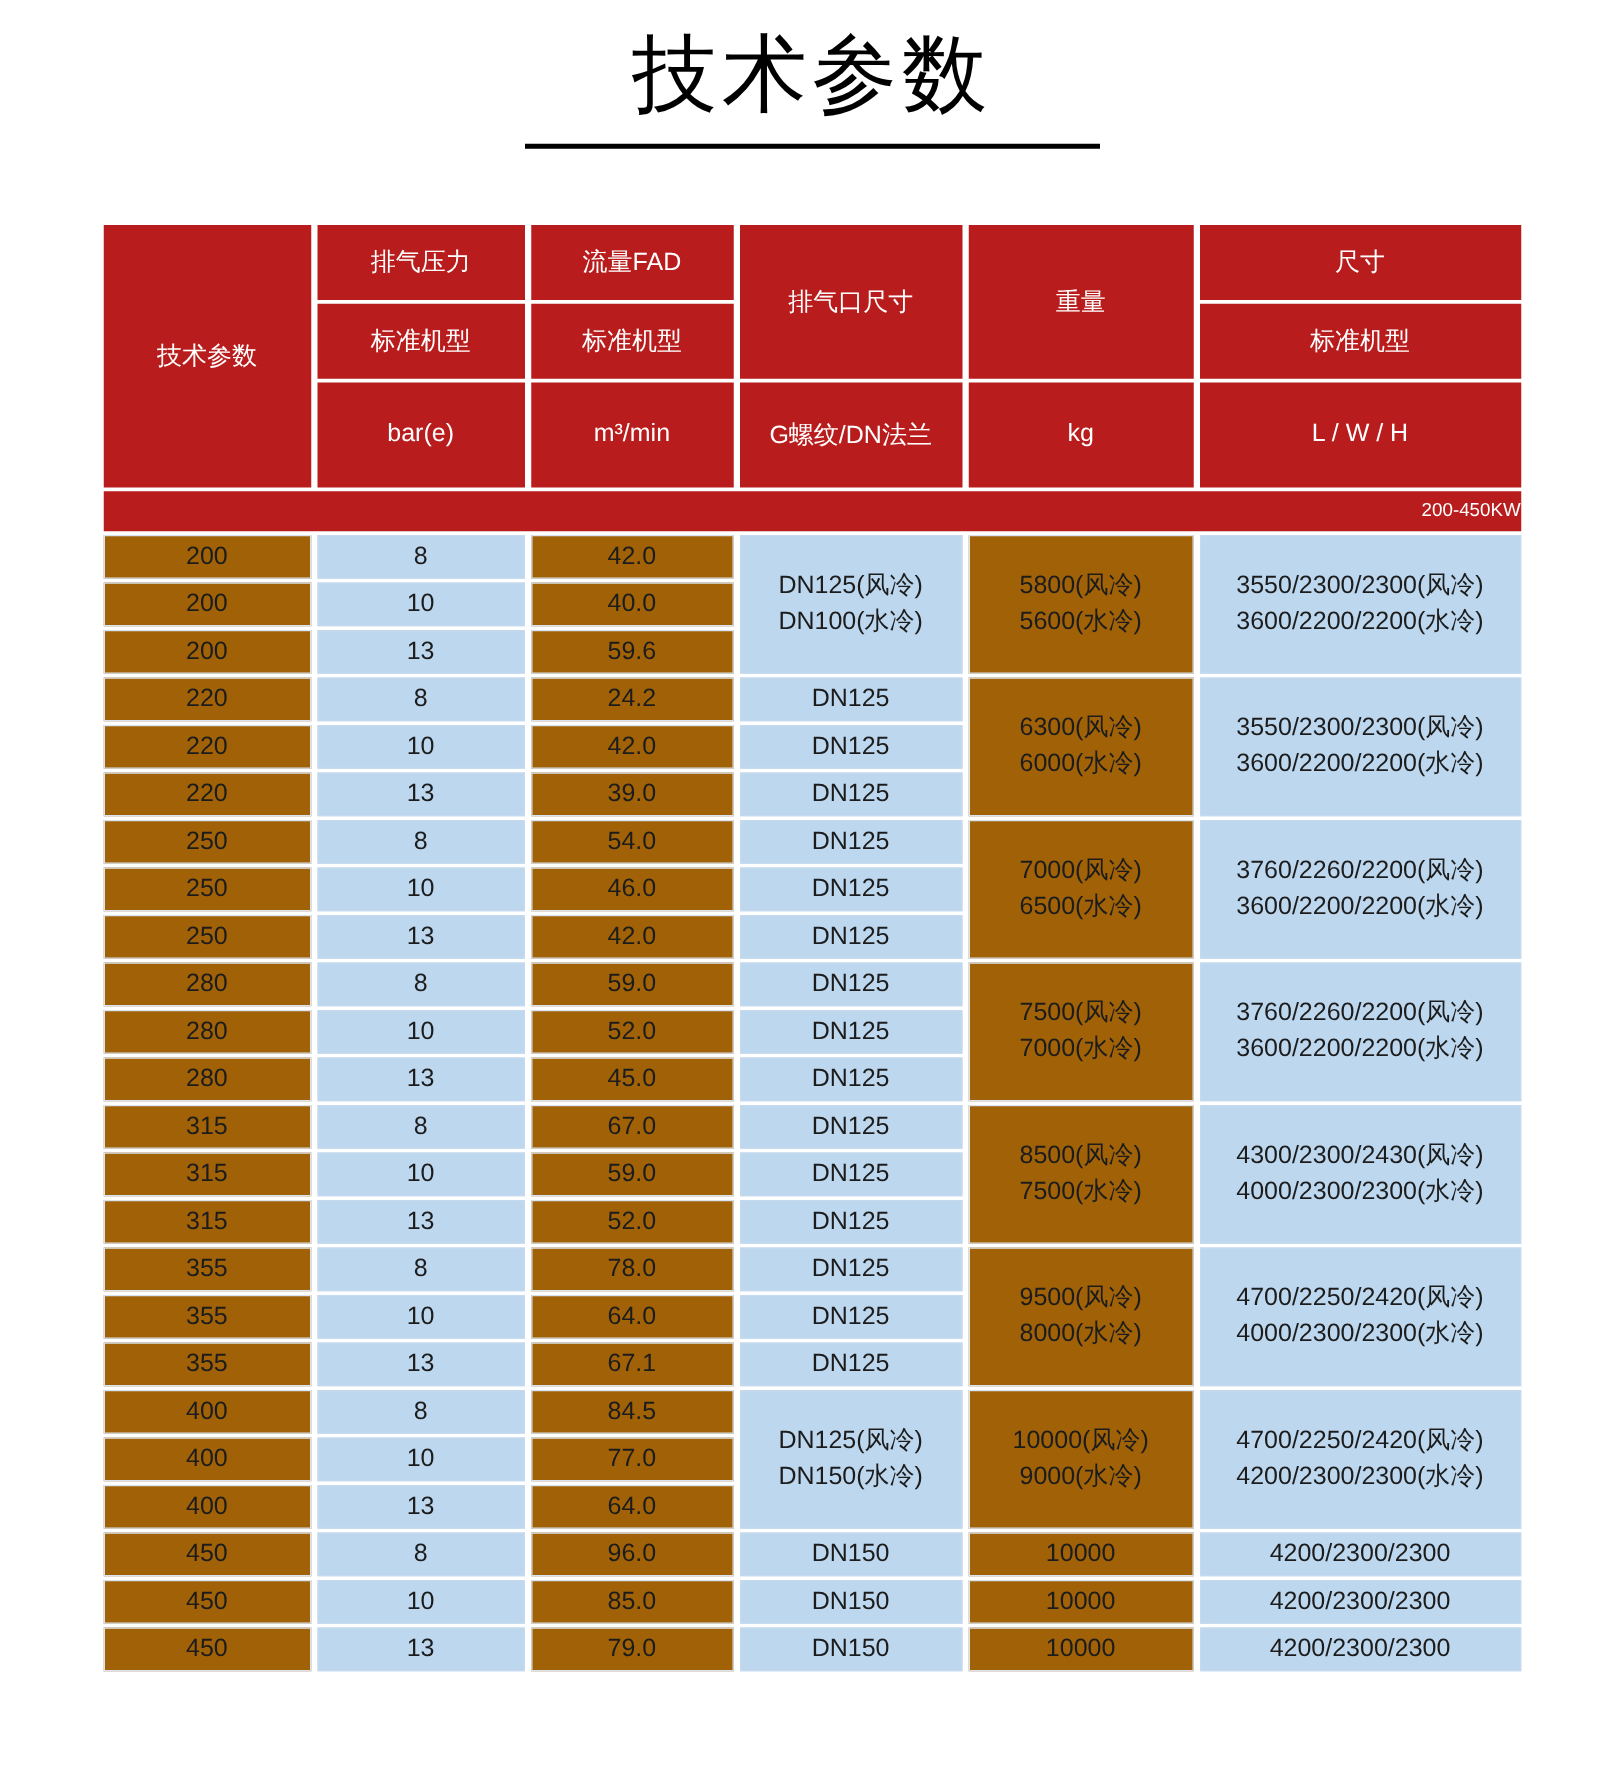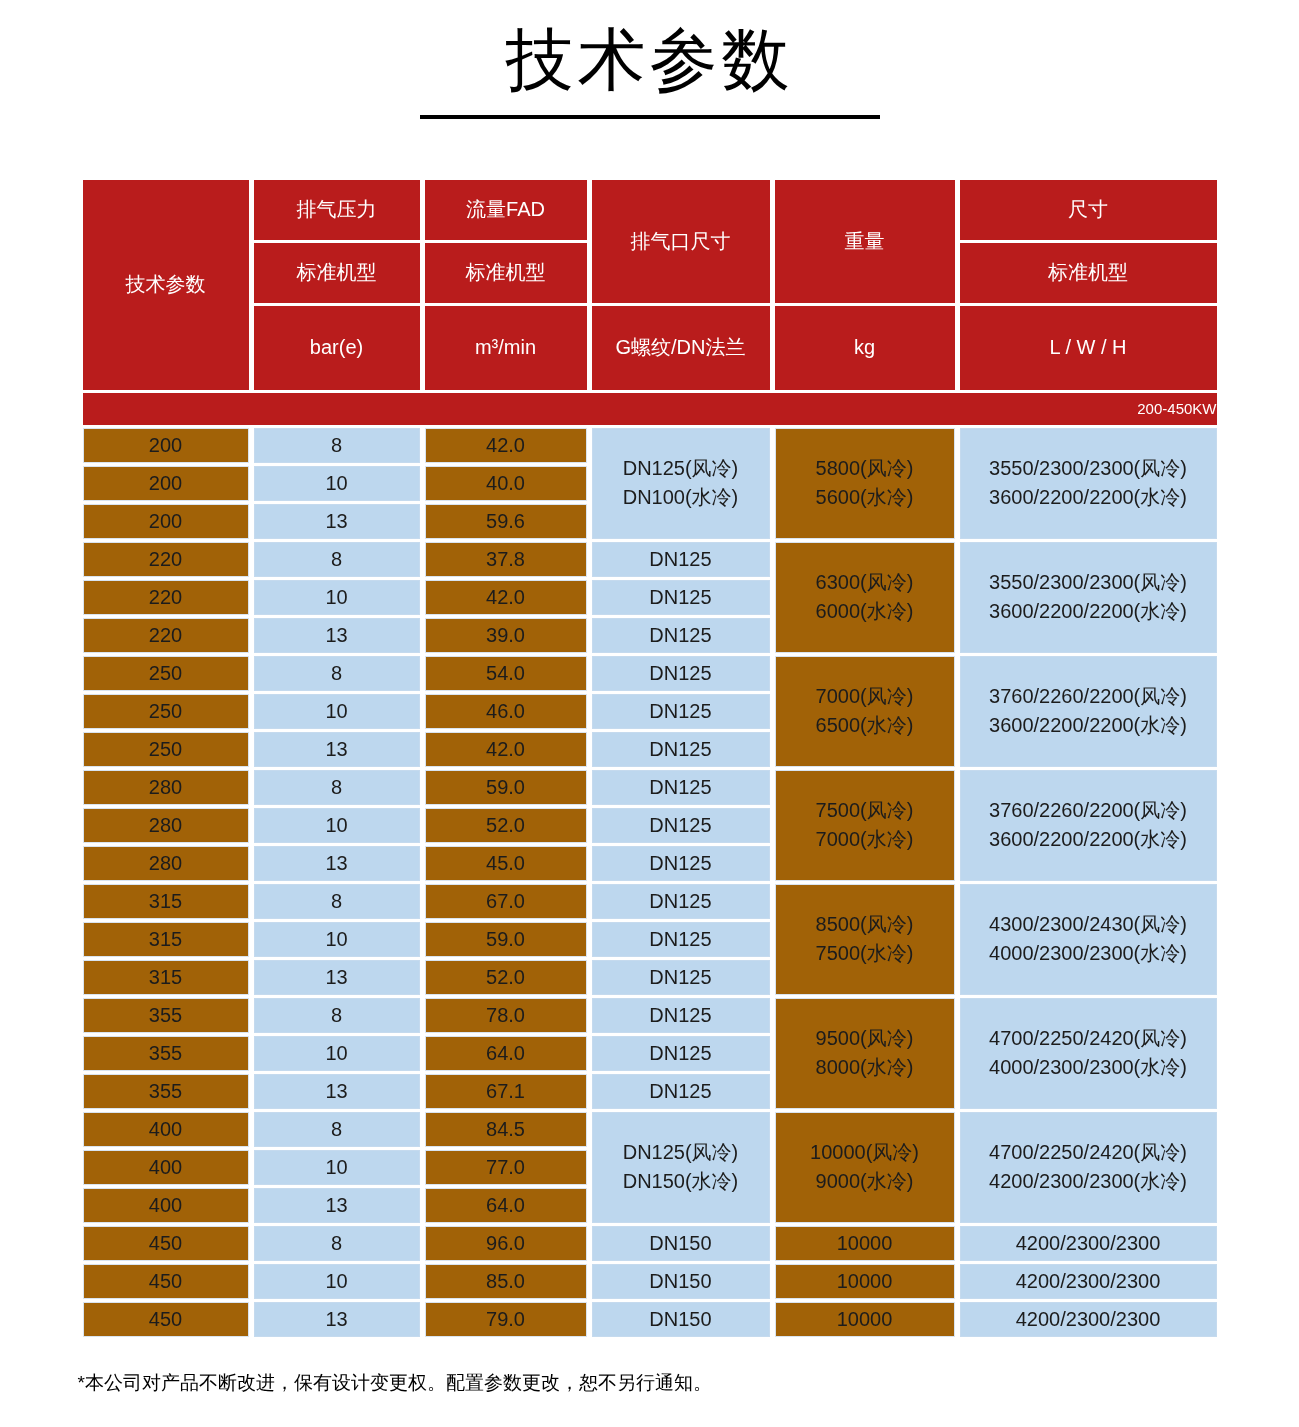--- a/index.html
+++ b/index.html
@@ -133,21 +133,21 @@
       </tr>
       <tr>
         <td class="w">200</td>
         <td class="b">13</td>
         <td class="w">59.6</td>
       </tr>
 
       <tr>
         <td class="w">220</td>
         <td class="b">8</td>
-        <td class="w">37.8</td>
+        <td class="w">24.2</td>
         <td class="b">DN125</td>
         <td class="w m" rowspan="3">6300(风冷)
 6000(水冷)</td>
         <td class="b m" rowspan="3">3550/2300/2300(风冷)
 3600/2200/2200(水冷)</td>
       </tr>
       <tr>
         <td class="w">220</td>
         <td class="b">10</td>
         <td class="w">42.0</td>
@@ -294,15 +294,14 @@
         <td class="w">450</td>
         <td class="b">13</td>
         <td class="w">79.0</td>
         <td class="b">DN150</td>
         <td class="w">10000</td>
         <td class="b">4200/2300/2300</td>
       </tr>
     </tbody>
   </table>
 
-  <p class="footnote">*本公司对产品不断改进，保有设计变更权。配置参数更改，恕不另行通知。</p>
 
 </div>
 
 </body></html>

